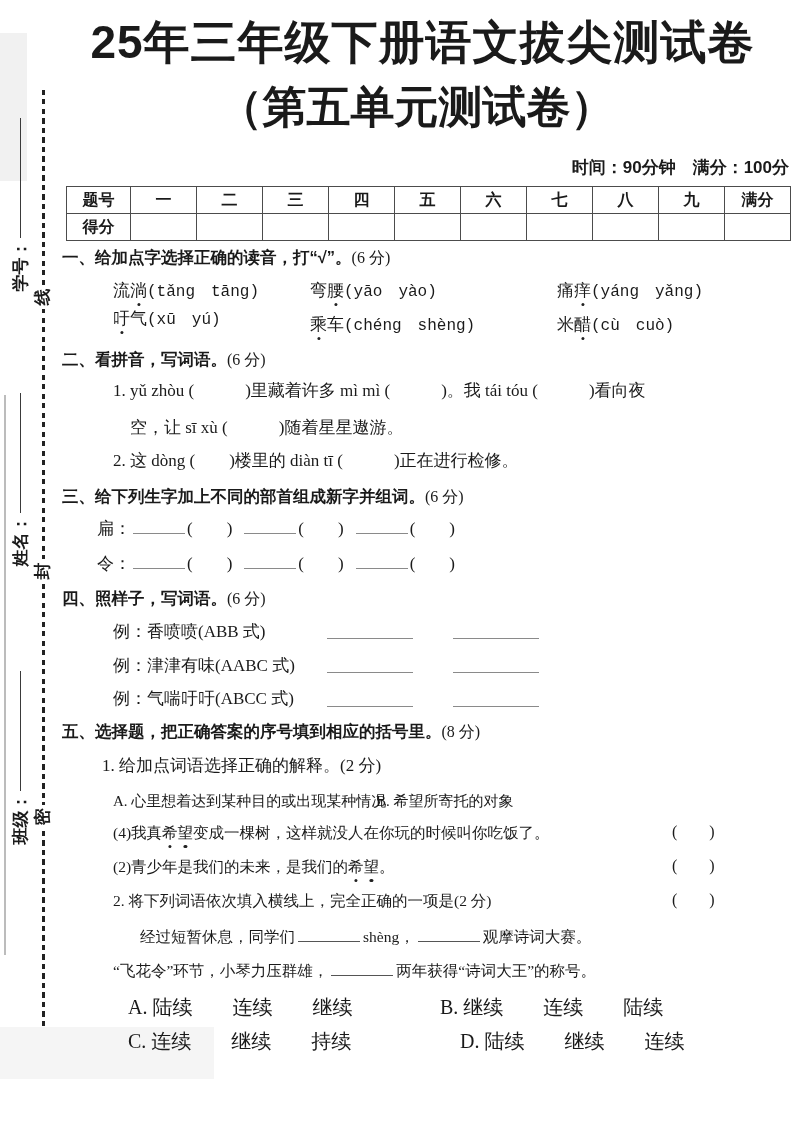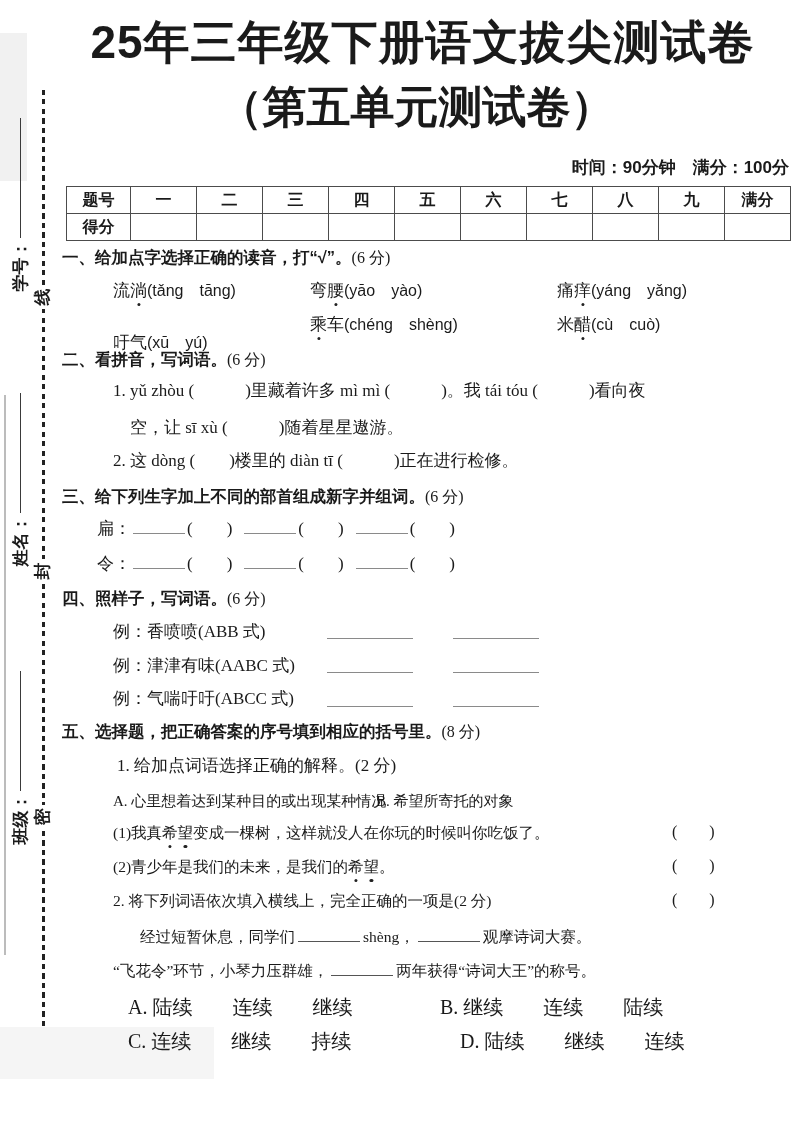--- a/index.html
+++ b/index.html
@@ -28,21 +28,21 @@
         text-align:center;font-size:17px;font-weight:600;line-height:24px;}
   
   table.score{position:absolute;left:66px;top:186px;width:724px;border-collapse:collapse;
         table-layout:fixed;font-family:"Liberation Sans",sans-serif;}
   table.score td{border:1.4px solid #4c4c4c;height:26px;text-align:center;
         font-size:16px;font-weight:700;padding:0;}
   
   .line{font-size:17px;line-height:22px;white-space:nowrap;}
   .h{font-weight:700;font-family:"Liberation Sans",sans-serif;font-size:16.5px;}
   .score-label{font-size:16px;}
-  .py{font-family:Liberation Sans, sans-serif;font-size:16px;}
+  .py{font-family:Liberation Mono, monospace;font-size:16px;}
   .kai{font-size:15px;}
   .k2{font-size:15.5px;}
   .opt{font-size:20px;}
   .dc{position:relative;display:inline-block;}
   .dc::after{content:"";position:absolute;left:50%;transform:translateX(-50%);
         bottom:-4px;width:3.2px;height:3.2px;border-radius:50%;background:#222;}
   .blank{display:inline-block;width:52px;height:14px;border-bottom:1.3px solid #8a8a8a;margin:0 2px;}
   .par{margin-right:10px;}
   .bline{height:1px;border-bottom:1.3px solid #8a8a8a;}
   .fb{display:inline-block;width:62px;height:14px;border-bottom:1.3px solid #555;margin:0 3px;}
@@ -125,21 +125,21 @@
 </div>
 <div class="abs line" style="left:113px;top:280px">
   <span>流</span><span class="dc">淌</span><span></span><span class="py">(tǎng　tāng)</span>
 </div>
 <div class="abs line" style="left:310px;top:280px">
   <span>弯</span><span class="dc">腰</span><span></span><span class="py">(yāo　yào)</span>
 </div>
 <div class="abs line" style="left:557px;top:280px">
   <span>痛</span><span class="dc">痒</span><span></span><span class="py">(yáng　yǎng)</span>
 </div>
-<div class="abs line" style="left:113px;top:332px">
+<div class="abs line" style="left:113px;top:308px">
   <span></span><span class="dc">吁</span><span>气</span><span class="py">(xū　yú)</span>
 </div>
 <div class="abs line" style="left:310px;top:314px">
   <span></span><span class="dc">乘</span><span>车</span><span class="py">(chéng　shèng)</span>
 </div>
 <div class="abs line" style="left:557px;top:314px">
   <span>米</span><span class="dc">醋</span><span></span><span class="py">(cù　cuò)</span>
 </div>
 
 <div class="abs line" style="left:62px;top:348px">
@@ -168,25 +168,25 @@
 <div class="abs bline" style="left:327px;top:637px;width:86px"></div>
 <div class="abs bline" style="left:453px;top:637px;width:86px"></div>
 <div class="abs bline" style="left:327px;top:671px;width:86px"></div>
 <div class="abs bline" style="left:453px;top:671px;width:86px"></div>
 <div class="abs bline" style="left:327px;top:705px;width:86px"></div>
 <div class="abs bline" style="left:453px;top:705px;width:86px"></div>
 
 <div class="abs line" style="left:62px;top:720px">
   <span class="h">五、选择题，把正确答案的序号填到相应的括号里。</span><span class="score-label">(8 分)</span>
 </div>
-<div class="abs line" style="left:117px;top:755px">1. 给加点词语选择正确的解释。(2 分)</div>
+<div class="abs line" style="left:102px;top:755px">1. 给加点词语选择正确的解释。(2 分)</div>
 <div class="abs line kai" style="left:113px;top:790px">A. 心里想着达到某种目的或出现某种情况</div>
 <div class="abs line kai" style="left:376px;top:790px">B. 希望所寄托的对象</div>
 <div class="abs line k2" style="left:113px;top:822px">
-  <span>(1)我真</span><span class="dc">希</span><span class="dc">望</span><span>变成一棵树，这样就没人在你玩的时候叫你吃饭了。</span>
+  <span>(4)我真</span><span class="dc">希</span><span class="dc">望</span><span>变成一棵树，这样就没人在你玩的时候叫你吃饭了。</span>
 </div>
 <div class="abs br" style="left:672px;top:822px">(　　)</div>
 <div class="abs line k2" style="left:113px;top:856px">
   <span>(2)青少年是我们的未来，是我们的</span><span class="dc">希</span><span class="dc">望</span><span>。</span>
 </div>
 <div class="abs br" style="left:672px;top:856px">(　　)</div>
 <div class="abs line k2" style="left:113px;top:890px">2. 将下列词语依次填入横线上，完全正确的一项是(2 分)</div>
 <div class="abs br" style="left:672px;top:890px">(　　)</div>
 <div class="abs line k2" style="left:140px;top:926px">
   <span>经过短暂休息，同学们</span><span class="fb"></span><span>shèng，</span><span class="fb"></span><span>观摩诗词大赛。</span>

